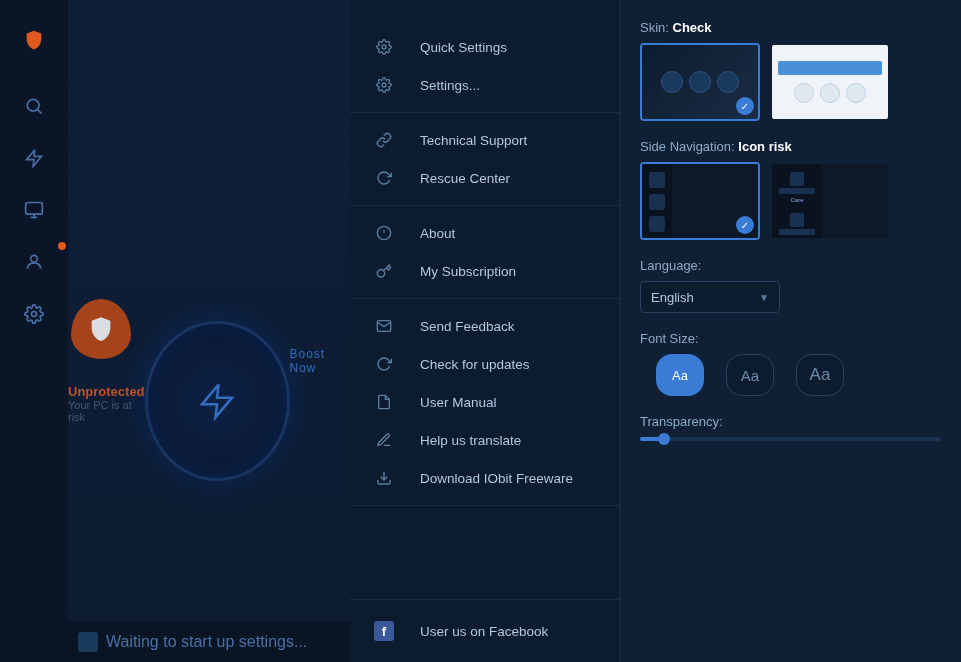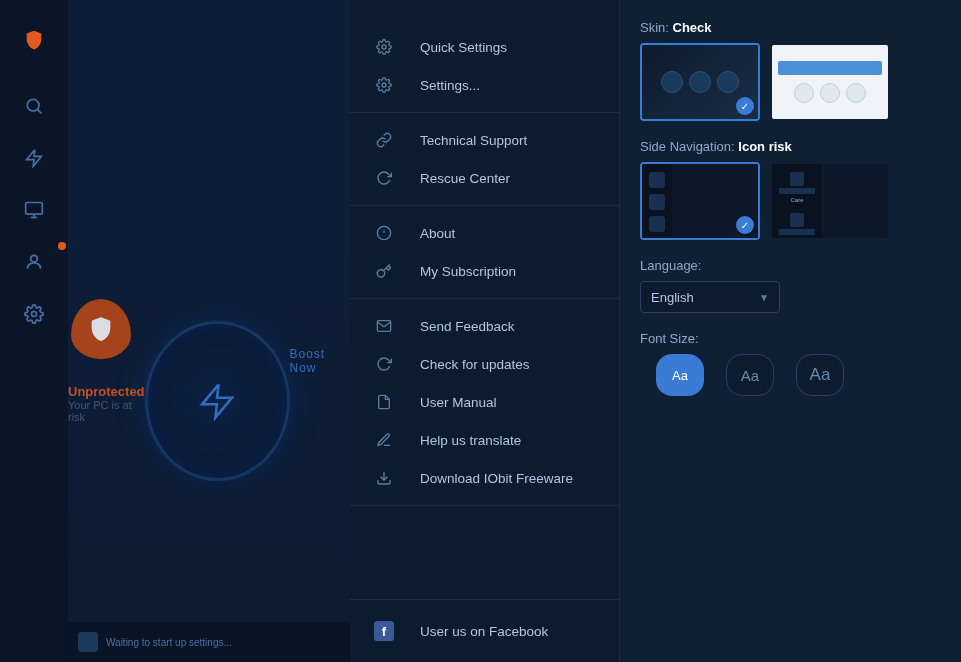--- a/index.html
+++ b/index.html
@@ -115,21 +115,21 @@
       gap: 8px;
     }
     .bottom-bar-icon {
       width: 20px;
       height: 20px;
       background: #1a3a5c;
       border-radius: 3px;
     }
     .bottom-bar-text {
       color: #4a6fa5;
-      font-size: 10px;
+      font-size: 16px;
     }
 
     
     .menu-panel {
       position: absolute;
       left: 350px;
       top: 0;
       width: 270px;
       height: 662px;
       background: #0d1b2e;
@@ -746,13 +746,21 @@
 
   <div class="settings-row">
     <div class="settings-label">Font Size:</div>
     <div class="font-size-options">
       <button class="font-btn active" style="font-size:13px;">Aa</button>
       <button class="font-btn inactive" style="font-size:15px;">Aa</button>
       <button class="font-btn inactive" style="font-size:17px;">Aa</button>
     </div>
   </div>
 
+  <div class="settings-row">
+    <div class="settings-label">Transparency:</div>
+    <div class="transparency-slider">
+      <div class="slider-track">
+        <div class="slider-thumb"></div>
+      </div>
+    </div>
+  </div>
 </div>
 
 </body></html>

